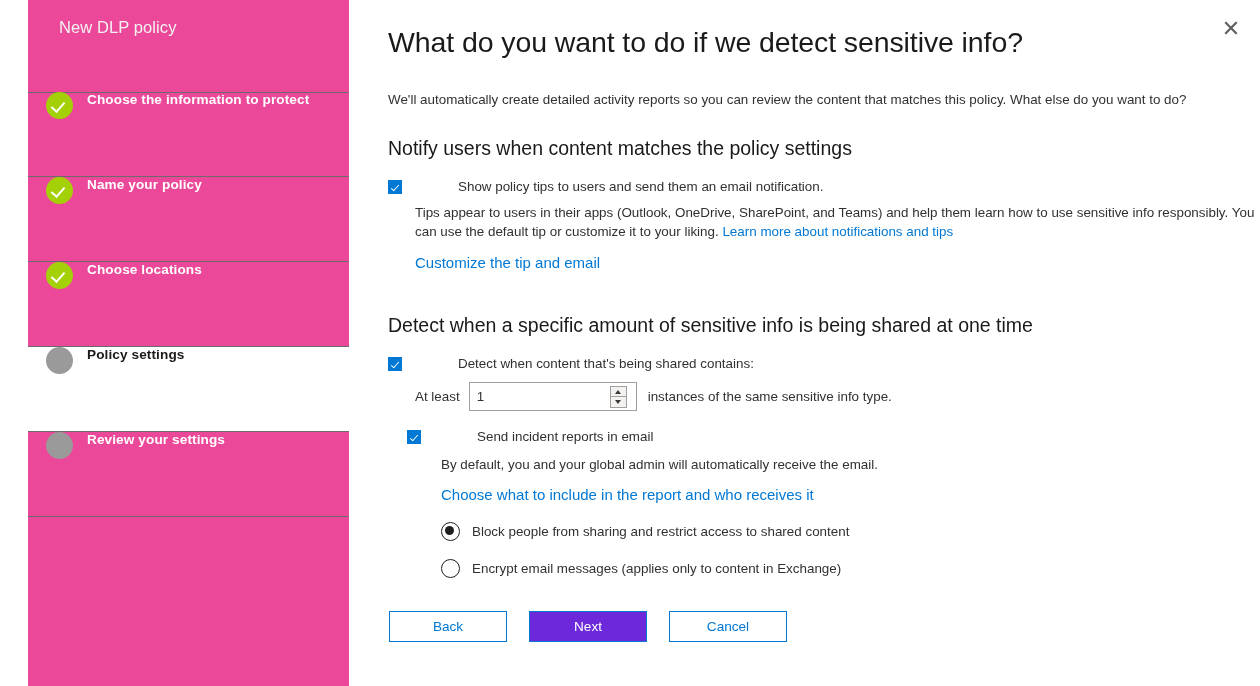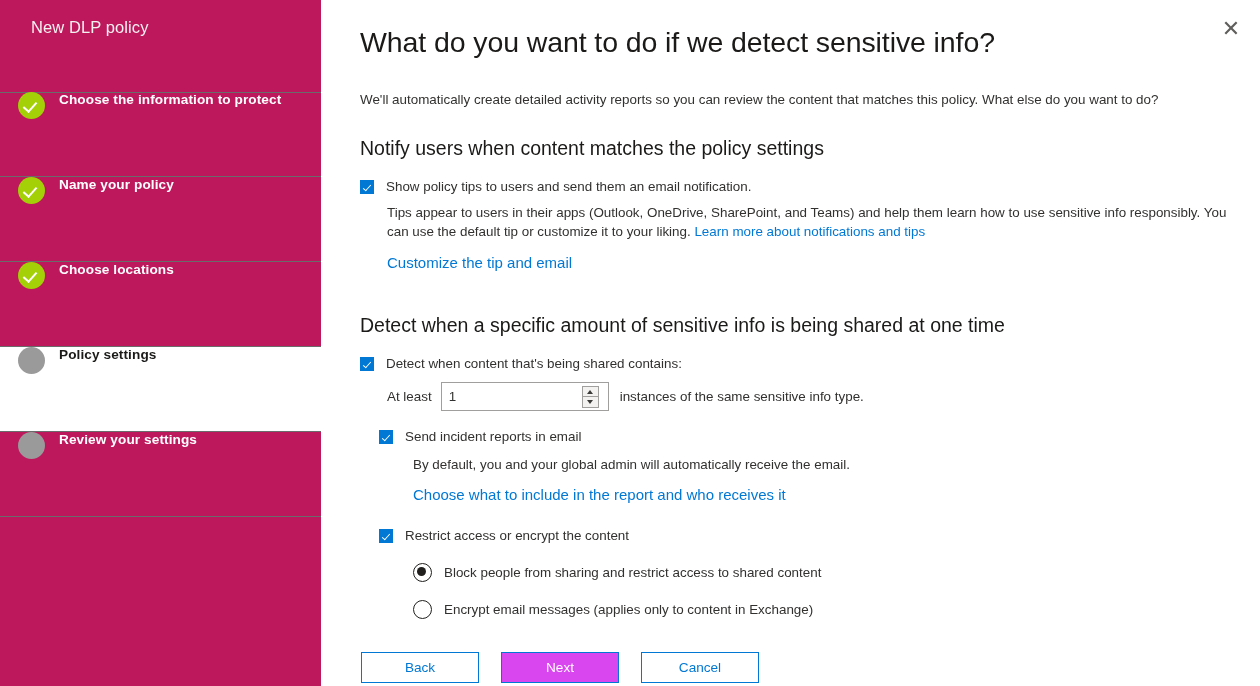--- a/index.html
+++ b/index.html
@@ -18,24 +18,25 @@
     position: relative;
     width: 1260px;
     height: 686px;
     display: flex;
   }
 
   
   .sidebar {
     width: 321px;
     height: 686px;
-    background: #be185d;
+    background: #ec4899;
     flex: none;
     position: relative;
     box-sizing: border-box;
+    margin-left: 28px;
   }
   .sidebar-title {
     color: #f3f2f1;
     font-size: 16.5px;
     font-weight: 400;
     padding: 18px 0 0 31px;
     letter-spacing: .1px;
   }
   .sidebar-head-divider {
     position: absolute;
@@ -149,20 +150,21 @@
   }
   h2.section-title.second {
     margin-top: 40px;
   }
 
   
   .cb-row {
     display: flex;
     align-items: flex-start;
     margin-top: 17px;
+    gap: 44px;
   }
   .cb-row.lvl2 {
     margin-left: 19px;
   }
   .checkbox {
     width: 14px;
     height: 14px;
     background: #0078d4;
     border: 1px solid #0078d4;
     box-sizing: border-box;
@@ -329,21 +331,21 @@
     align-items: center;
     justify-content: center;
     cursor: pointer;
     border: 1px solid #0078d4;
     background: #ffffff;
     color: #0078d4;
     margin-right: 22px;
     padding: 0 10px;
   }
   .btn.primary {
-    background: #d946ef;
+    background: #6d28d9;
     color: #ffffff;
     border-color: #0078d4;
   }
 </style>
 </head>
 <body>
 
 <div class="app">
 
   <aside class="sidebar">
@@ -423,24 +425,20 @@
         <span class="checkbox"></span>
         <span class="cb-label">Send incident reports in email</span>
       </div>
 
       <div class="desc indent2">By default, you and your global admin will automatically receive the email.</div>
 
       <div class="link-row indent2">
         <a class="link">Choose what to include in the report and who receives it</a>
       </div>
 
-      <div class="cb-row lvl2" style="margin-top:23px;">
-        <span class="checkbox"></span>
-        <span class="cb-label">Restrict access or encrypt the content</span>
-      </div>
 
       <div class="radio-row">
         <span class="radio checked"></span>
         <span class="radio-label">Block people from sharing and restrict access to shared content</span>
       </div>
 
       <div class="radio-row">
         <span class="radio"></span>
         <span class="radio-label">Encrypt email messages (applies only to content in Exchange)</span>
       </div>

